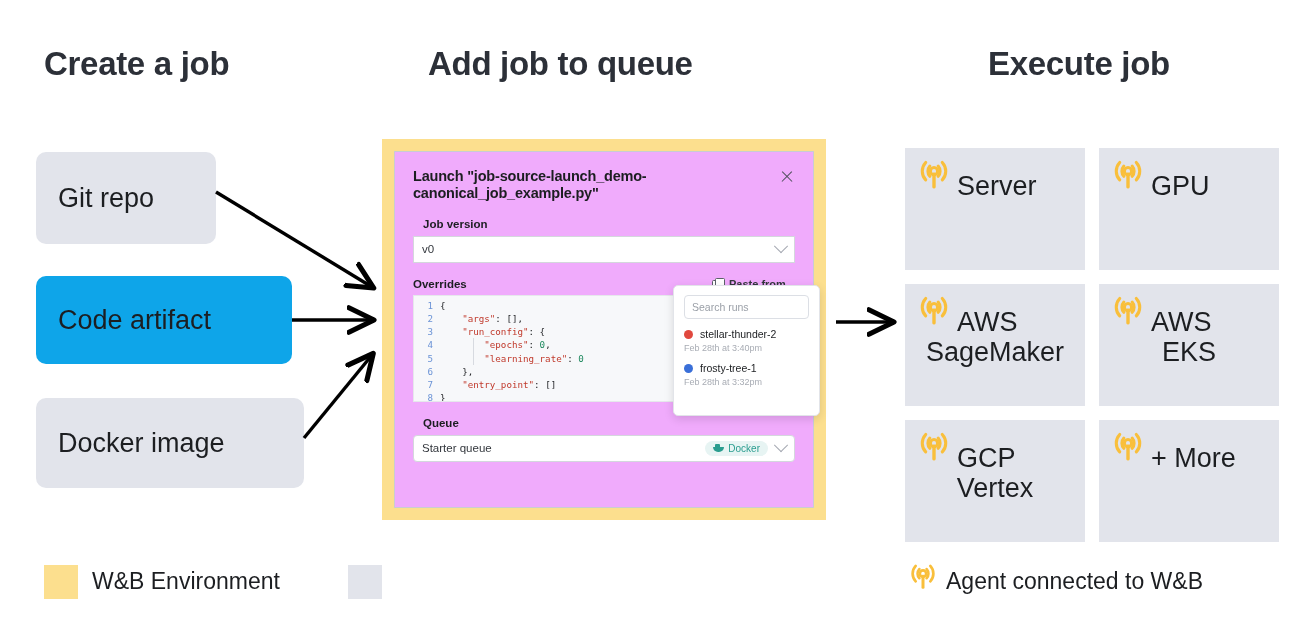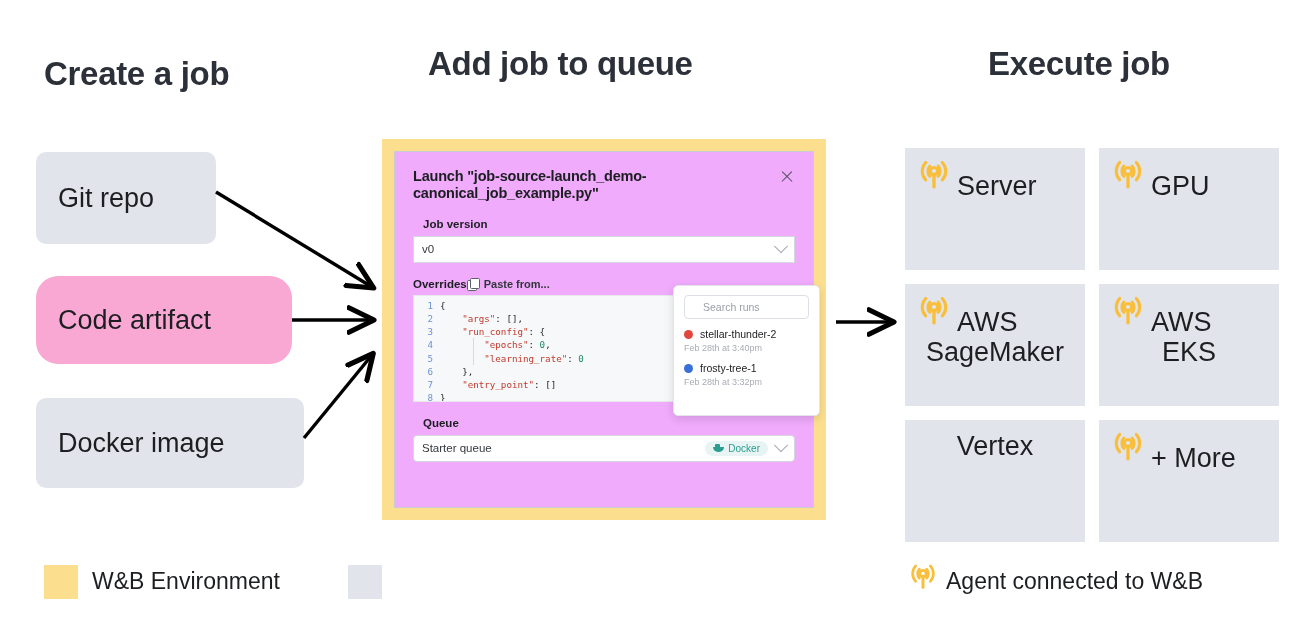--- a/index.html
+++ b/index.html
@@ -18,38 +18,38 @@
 
   
   .col-header {
     position: absolute;
     font-size: 33px;
     font-weight: bold;
     color: #2c3038;
     letter-spacing: -0.3px;
     white-space: nowrap;
   }
-  #hdr-create  { left: 44px;  top: 55px; }
+  #hdr-create  { left: 44px;  top: 45px; }
   #hdr-queue   { left: 428px; top: 45px; }
   #hdr-execute { left: 988px; top: 45px; }
 
   
   .source-box {
     position: absolute;
     border-radius: 10px;
     display: flex;
     align-items: center;
     padding-left: 22px;
     box-sizing: border-box;
     font-size: 27px;
     color: #1c1e21;
     white-space: nowrap;
   }
   .env-user { background: #e2e4eb; }
-  .env-wandb { background: #f9a8d4; border-radius: 22px; }
+  .env-wandb { background: #0ea5e9; }
 
   #box-git    { left: 36px; top: 152px; width: 180px; height: 92px; }
   #box-code   { left: 36px; top: 276px; width: 256px; height: 88px; }
   #box-docker { left: 36px; top: 398px; width: 268px; height: 90px; }
 
   
   .arrow-layer { position: absolute; inset: 0; pointer-events: none; }
 
   
   #launch-frame {
@@ -125,21 +125,21 @@
     width: 9px; height: 9px;
     border-right: 1.3px solid #a5a9b2;
     border-bottom: 1.3px solid #a5a9b2;
     transform: rotate(45deg) translate(-2px,-2px);
     flex: 0 0 auto;
   }
 
   .row-between {
     display: flex;
     align-items: center;
-    justify-content: flex-start;
+    justify-content: space-between;
     margin-top: 15px;
     margin-bottom: 5px;
   }
   .paste-from {
     display: flex;
     align-items: center;
     gap: 5px;
     font-size: 11px;
     font-weight: bold;
     color: #33373d;
@@ -211,21 +211,21 @@
     box-sizing: border-box;
     padding: 9px 10px;
     z-index: 5;
   }
   .search-runs {
     height: 22px;
     border: 1px solid #dcdfe5;
     border-radius: 4px;
     display: flex;
     align-items: center;
-    padding: 0 18px;
+    padding: 0 7px;
     font-size: 10.5px;
     color: #9ba0a8;
   }
   .run-item { margin-top: 9px; }
   .run-top { display: flex; align-items: center; gap: 7px; }
   .run-dot { width: 9px; height: 9px; border-radius: 50%; flex: 0 0 9px; }
   .run-name { font-size: 10.5px; color: #1c1e21; }
   .run-time { font-size: 9px; color: #a8acb4; margin-top: 3px; }
 
   .queue-select {
@@ -528,20 +528,31 @@
             <path d="M8.2 4.2 a12 12 0 0 0 0 16.4" fill="none" stroke="#f9bf3b" stroke-width="2.9" stroke-linecap="round"></path>
             <path d="M23.8 4.2 a12 12 0 0 1 0 16.4" fill="none" stroke="#f9bf3b" stroke-width="2.9" stroke-linecap="round"></path>
             <circle cx="16" cy="12.4" r="3.4" fill="none" stroke="#f9bf3b" stroke-width="2.9"></circle>
             <rect x="14.4" y="13.6" width="3.2" height="15" rx="1.3" fill="#f9bf3b"></rect>
           </svg>
           <div class="agent-label">AWS</div>
         </div>
         <div class="agent-label2">EKS</div>
       </div>
       <div class="agent-card">
+        <div class="agent-inline">
+          <svg width="34" height="34" viewBox="0 0 32 32" class="antenna">
+            <path d="M12.1 7.6 a7.2 7.2 0 0 0 0 9.6" fill="none" stroke="#f9bf3b" stroke-width="2.9" stroke-linecap="round"></path>
+            <path d="M19.9 7.6 a7.2 7.2 0 0 1 0 9.6" fill="none" stroke="#f9bf3b" stroke-width="2.9" stroke-linecap="round"></path>
+            <path d="M8.2 4.2 a12 12 0 0 0 0 16.4" fill="none" stroke="#f9bf3b" stroke-width="2.9" stroke-linecap="round"></path>
+            <path d="M23.8 4.2 a12 12 0 0 1 0 16.4" fill="none" stroke="#f9bf3b" stroke-width="2.9" stroke-linecap="round"></path>
+            <circle cx="16" cy="12.4" r="3.4" fill="none" stroke="#f9bf3b" stroke-width="2.9"></circle>
+            <rect x="14.4" y="13.6" width="3.2" height="15" rx="1.3" fill="#f9bf3b"></rect>
+          </svg>
+          <div class="agent-label">GCP</div>
+        </div>
         <div class="agent-label2">Vertex</div>
       </div>
       <div class="agent-card">
         <div class="agent-inline">
           <svg width="34" height="34" viewBox="0 0 32 32" class="antenna">
             <path d="M12.1 7.6 a7.2 7.2 0 0 0 0 9.6" fill="none" stroke="#f9bf3b" stroke-width="2.9" stroke-linecap="round"></path>
             <path d="M19.9 7.6 a7.2 7.2 0 0 1 0 9.6" fill="none" stroke="#f9bf3b" stroke-width="2.9" stroke-linecap="round"></path>
             <path d="M8.2 4.2 a12 12 0 0 0 0 16.4" fill="none" stroke="#f9bf3b" stroke-width="2.9" stroke-linecap="round"></path>
             <path d="M23.8 4.2 a12 12 0 0 1 0 16.4" fill="none" stroke="#f9bf3b" stroke-width="2.9" stroke-linecap="round"></path>
             <circle cx="16" cy="12.4" r="3.4" fill="none" stroke="#f9bf3b" stroke-width="2.9"></circle>

